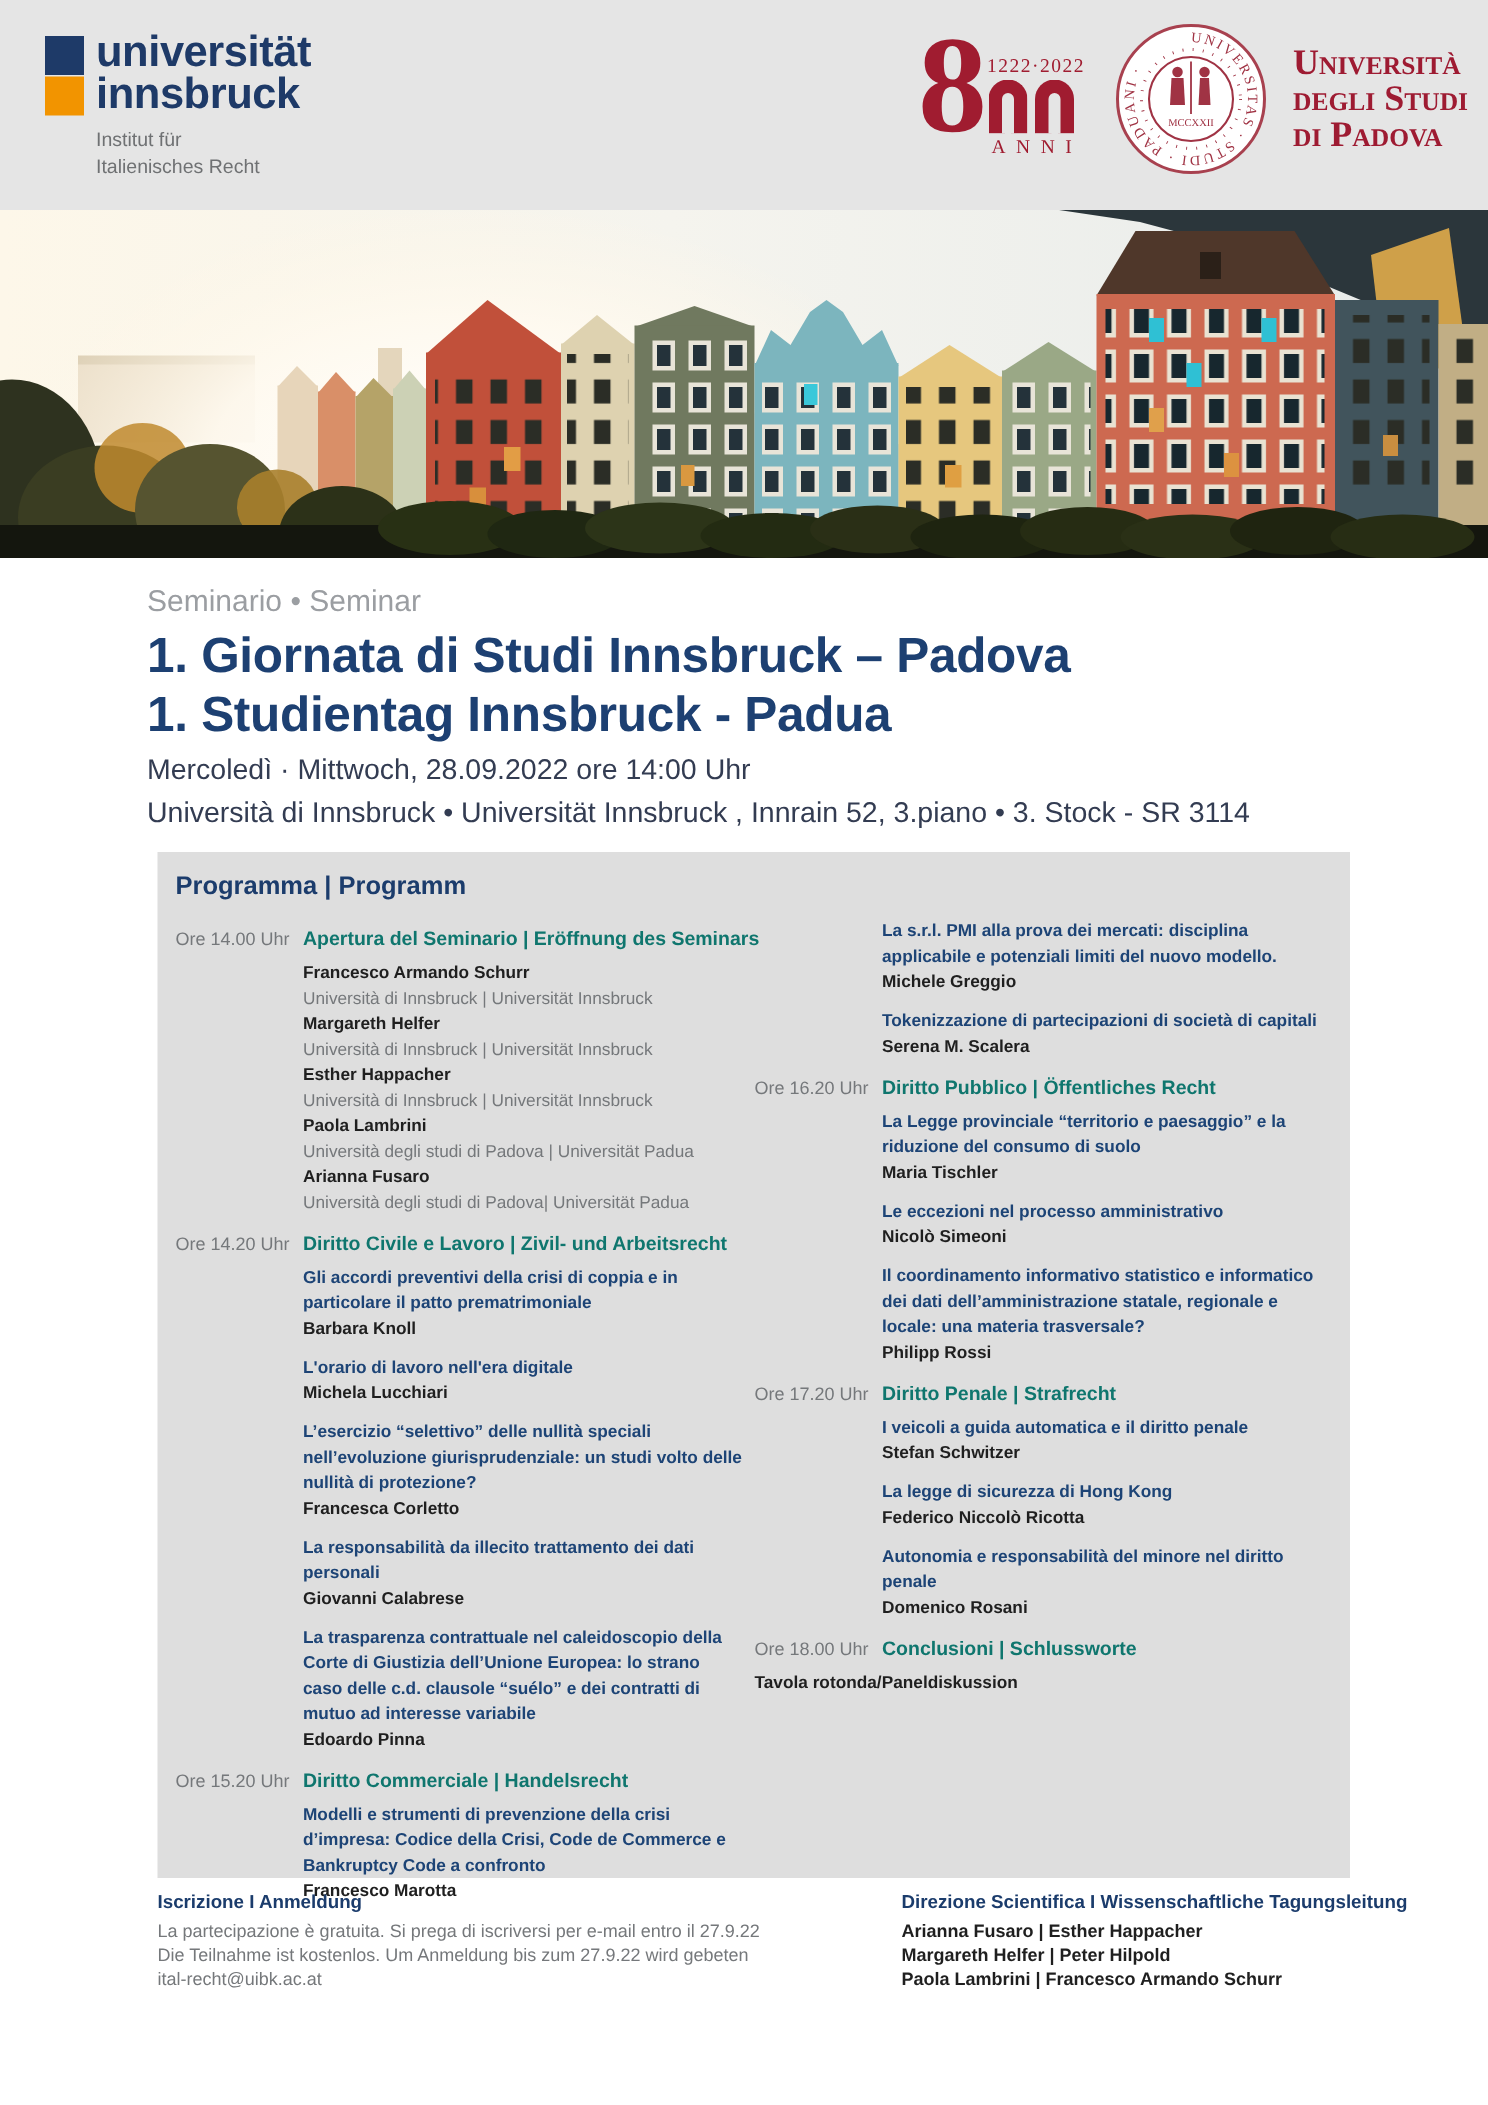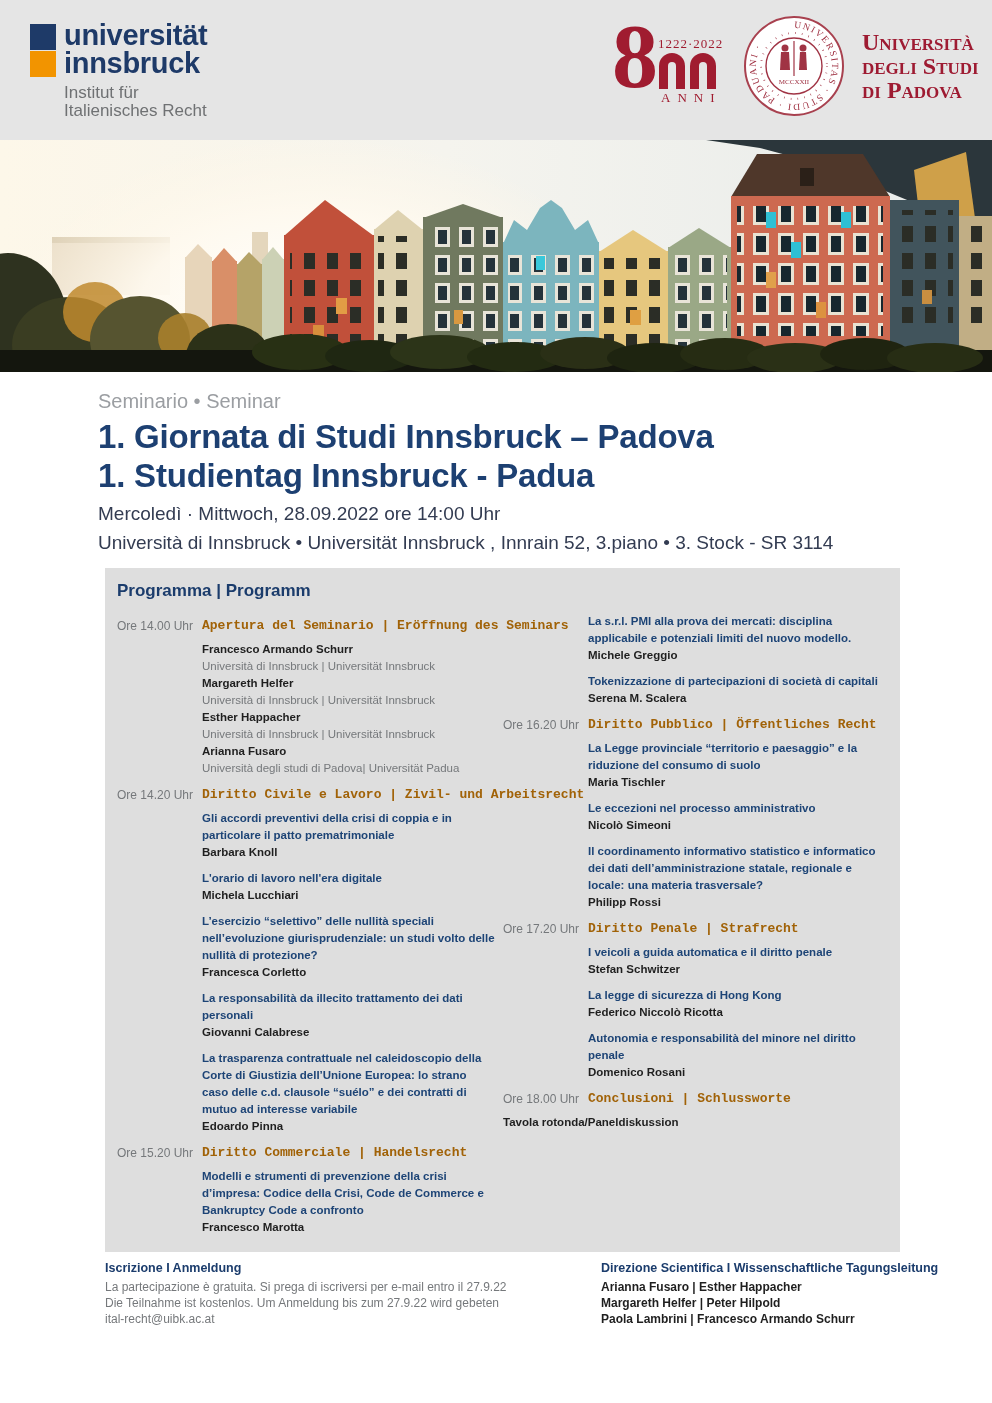--- a/index.html
+++ b/index.html
@@ -5,21 +5,21 @@
   html,body{margin:0;padding:0;background:#ffffff;}
   .page{position:relative;width:992px;height:1403px;background:#fff;overflow:hidden;
         font-family:"Liberation Sans", sans-serif;}
   
   .topbar{position:absolute;left:0;top:0;width:992px;height:140px;background:#e5e5e5;}
   .sq{position:absolute;width:26px;height:26px;}
   .sq-blue{left:30px;top:24px;background:#1e3a68;}
   .sq-orange{left:30px;top:51px;background:#f29400;}
   .uibk-word{position:absolute;left:64px;top:21px;font-size:29px;line-height:28px;
              font-weight:bold;letter-spacing:-0.3px;color:#1e3a68;}
-  .uibk-inst{position:absolute;left:64px;top:84px;font-size:17px;line-height:18px;color:#6f7173;}
+  .uibk-inst{position:absolute;left:64px;top:84px;font-size:13px;line-height:18px;color:#6f7173;}
   .logo800{position:absolute;left:612px;top:26px;width:125px;height:80px;color:#a01c30;}
   .eight{position:absolute;left:0;top:-16px;font-family:"Liberation Serif",serif;
          font-weight:bold;font-size:92px;line-height:1;color:#a01c30;}
   .years{position:absolute;left:46px;top:10px;font-family:"Liberation Serif",serif;
          font-size:13px;letter-spacing:1px;}
   .arch{position:absolute;top:27px;width:26px;height:36px;box-sizing:border-box;
         border:9px solid #a01c30;border-bottom:none;border-radius:14px 14px 0 0;}
   .a1{left:47px;} .a2{left:78px;}
   .anni{position:absolute;left:49px;top:64px;font-family:"Liberation Serif",serif;
         font-size:13px;letter-spacing:7px;}
@@ -36,21 +36,21 @@
   .venueline{position:absolute;left:98px;top:532px;font-size:19px;color:#333c52;}
   
   .panel{position:absolute;left:105px;top:568px;width:795px;height:684px;background:#dedede;}
   .pheading{position:absolute;left:12px;top:13px;font-size:17px;font-weight:bold;color:#1b3c6c;}
   .col{position:absolute;top:42px;}
   .col1{left:12px;width:378px;}
   .col2{left:398px;width:380px;}
   .session{display:flex;margin:9px 0 6px 0;}
   .session.first{margin-top:7px;}
   .time{flex:0 0 85px;font-size:12px;color:#75787b;padding-top:2px;}
-  .stitle{flex:1;font-size:13px;font-weight:bold;color:#a16207;line-height:18px;white-space:nowrap;font-family:Liberation Mono, monospace;}
+  .stitle{flex:1;font-size:13px;font-weight:bold;color:#0f766e;line-height:18px;white-space:nowrap;}
   .speaker{margin-left:85px;font-size:11.5px;line-height:17px;}
   .sname{font-weight:bold;color:#1f1f1f;}
   .saff{color:#75787b;}
   .talk{margin-left:85px;margin-bottom:9px;font-size:11.5px;line-height:17px;}
   .talk.mt3{margin-top:3px;}
   .ttitle{font-weight:bold;color:#1d4476;}
   .tspeaker{font-weight:bold;color:#1f1f1f;}
   .rnote{margin-top:8px;font-size:11.5px;font-weight:bold;color:#1f1f1f;}
   
   .foot-left{position:absolute;left:105px;top:1260px;width:480px;}
@@ -227,20 +227,24 @@
       </div>
       <div class="speaker">
         <div class="sname">Margareth Helfer</div>
         <div class="saff">Università di Innsbruck | Universität Innsbruck</div>
       </div>
       <div class="speaker">
         <div class="sname">Esther Happacher</div>
         <div class="saff">Università di Innsbruck | Universität Innsbruck</div>
       </div>
       <div class="speaker">
+        <div class="sname">Paola Lambrini</div>
+        <div class="saff">Università degli studi di Padova | Universität Padua</div>
+      </div>
+      <div class="speaker">
         <div class="sname">Arianna Fusaro</div>
         <div class="saff">Università degli studi di Padova| Universität Padua</div>
       </div>
       <div class="session">
         <span class="time">Ore 14.20 Uhr</span>
         <span class="stitle">Diritto Civile e Lavoro | Zivil- und Arbeitsrecht</span>
       </div>
       <div class="talk">
         <div class="ttitle">Gli accordi preventivi della crisi di coppia e in particolare il patto prematrimoniale</div>
         <div class="tspeaker">Barbara Knoll</div>

